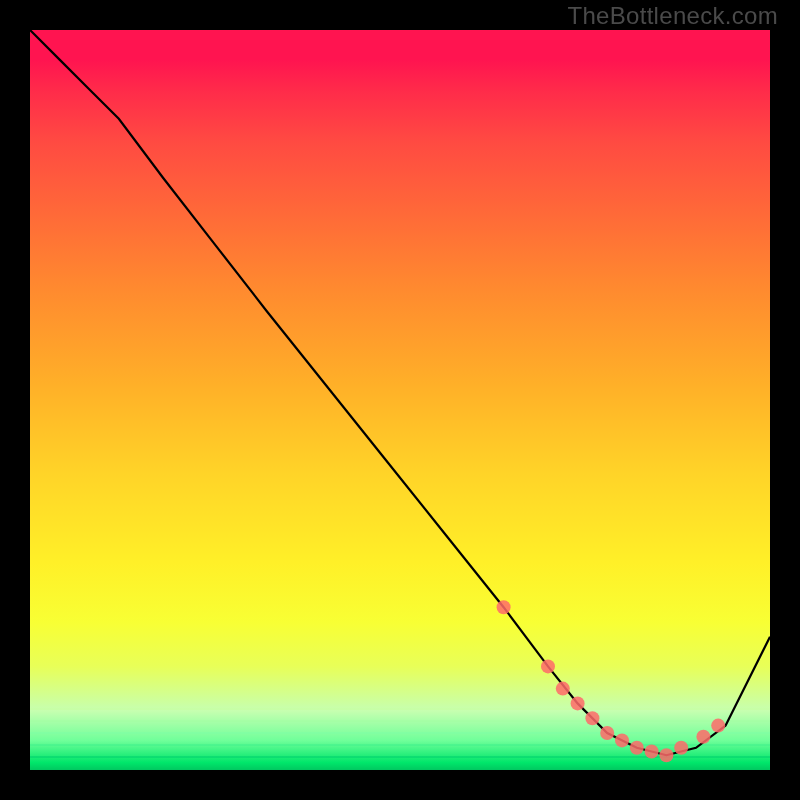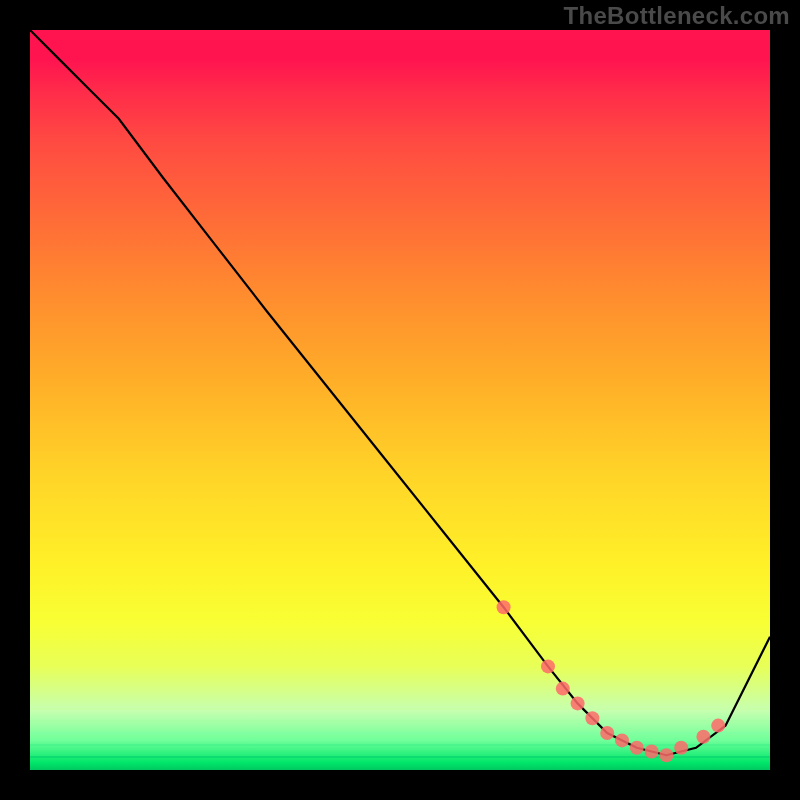--- a/index.html
+++ b/index.html
@@ -13,24 +13,24 @@
   }
   .frame {
     position: relative;
     width: 800px;
     height: 800px;
     background: #000;
   }
   .watermark {
     position: absolute;
     top: 2px;
-    right: 10px;
+    right: 22px;
     color: #4a4a4a;
     font-size: 24px;
-    font-weight: 700;
+    font-weight: 400;
     letter-spacing: 0.3px;
     z-index: 30;
   }
   .plot-area {
     position: absolute;
     left: 30px;
     top: 30px;
     width: 740px;
     height: 740px;
     overflow: hidden;

